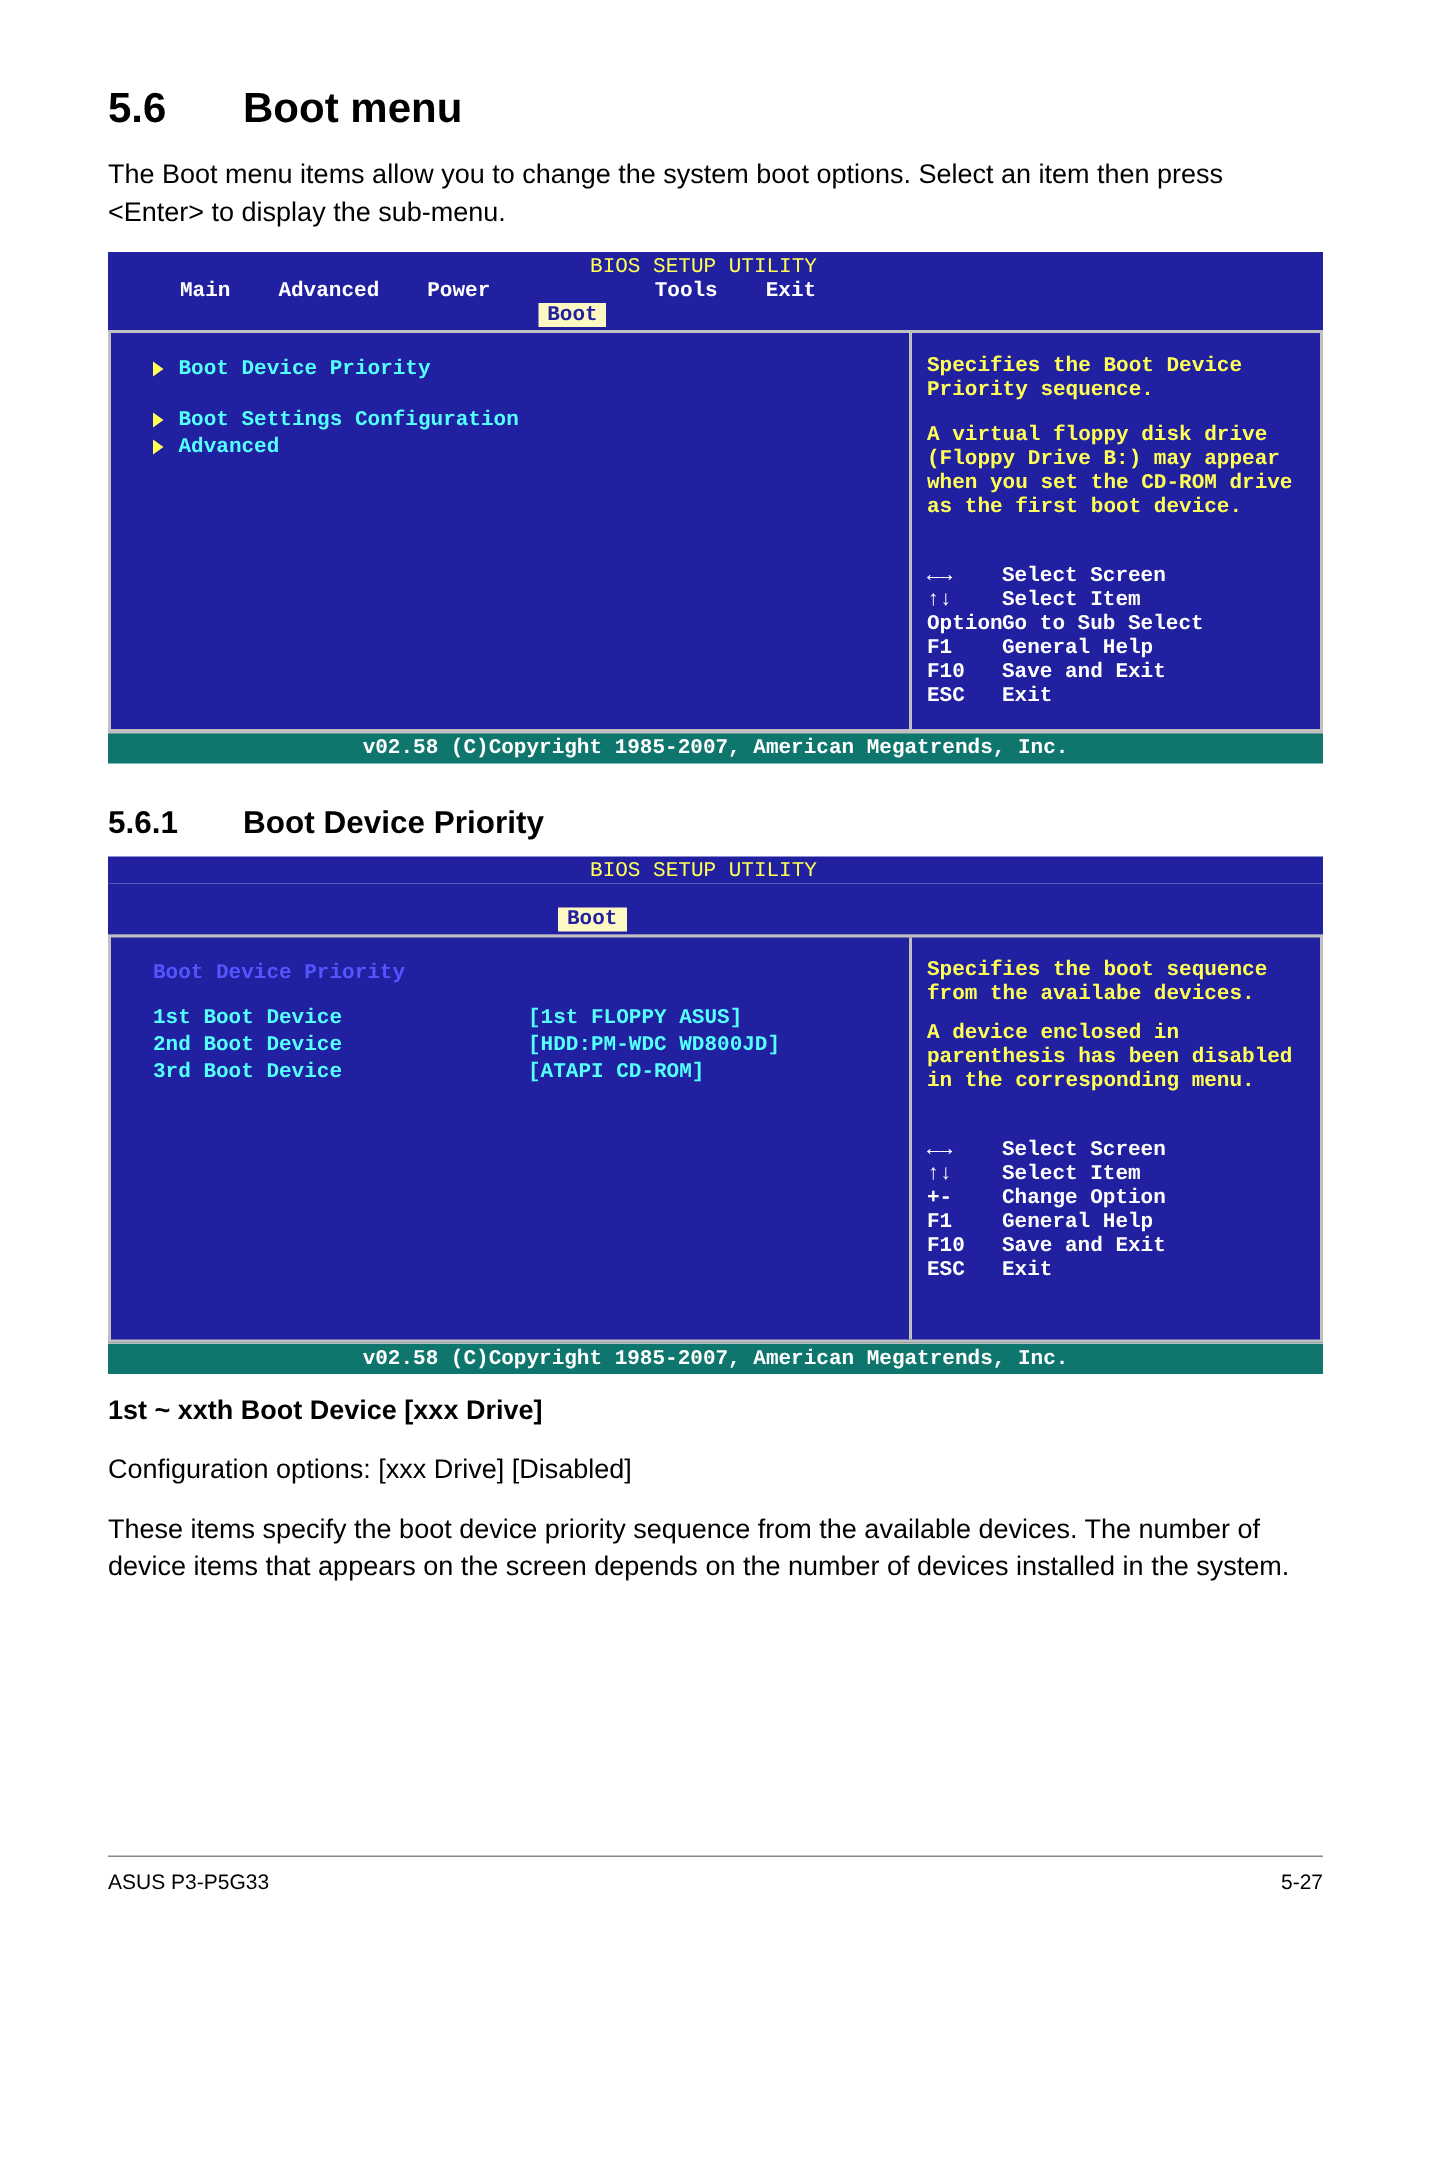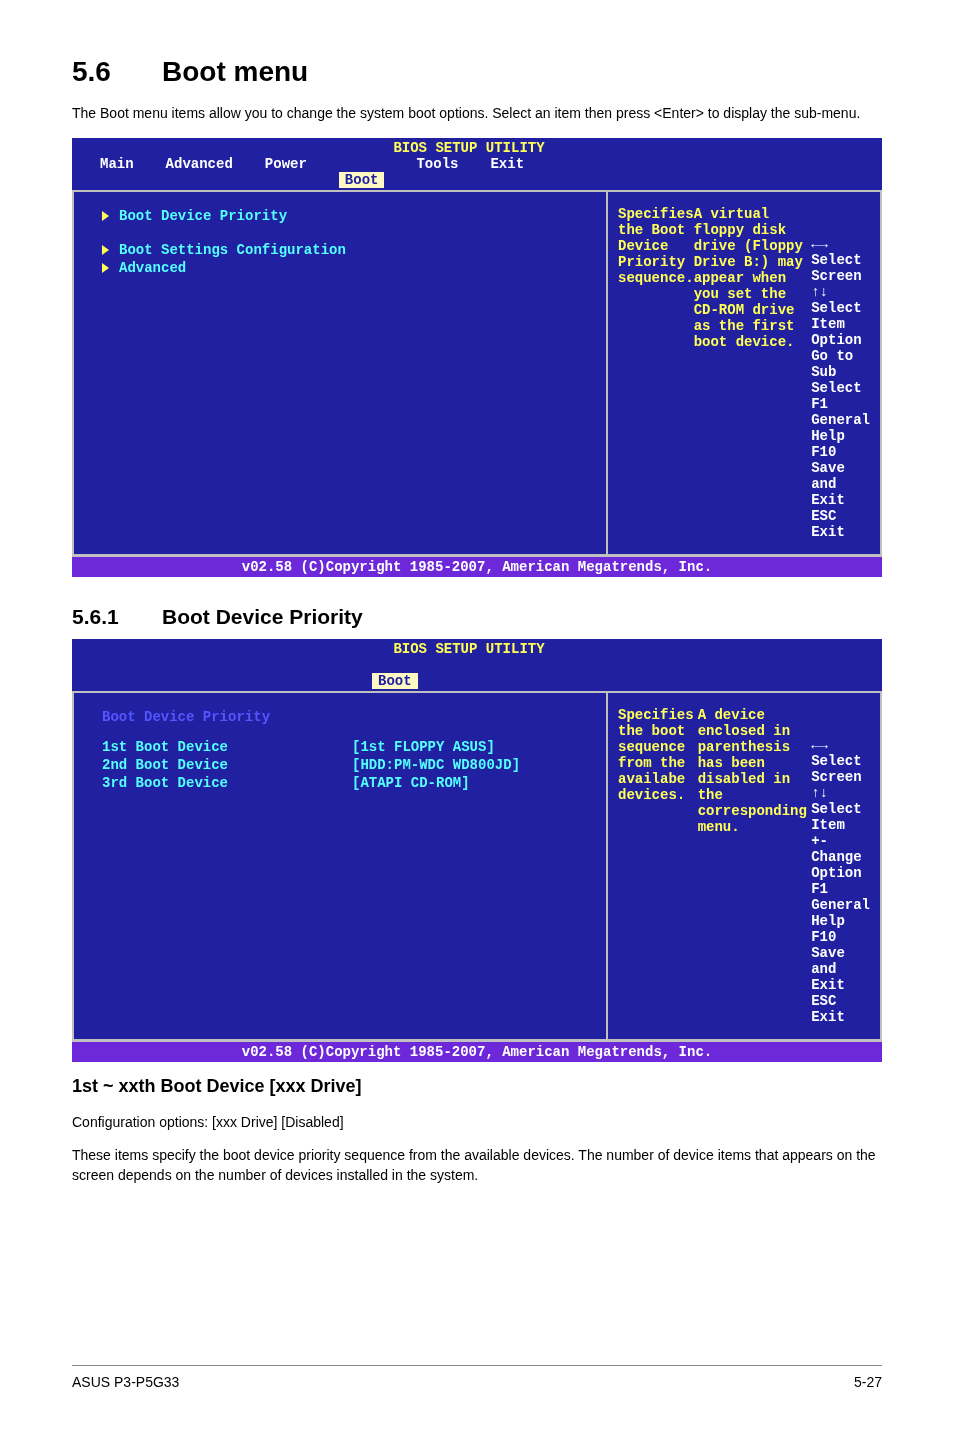--- a/index.html
+++ b/index.html
@@ -14,21 +14,21 @@
     padding: 56px 72px 20px 72px;
     box-sizing: border-box;
   }
   h1.section-h {
     font-size: 28px;
     font-weight: bold;
     margin: 0 0 16px 0;
   }
   .section-num { display:inline-block; width: 90px; }
   p.body-text {
-    font-size: 14px;
+    font-size: 18px;
     line-height: 1.4;
     margin: 0 0 14px 0;
   }
   h2.subsection-h {
     font-size: 21px;
     font-weight: bold;
     margin: 28px 0 10px 0;
   }
   .subsection-num { display:inline-block; width: 90px; }
   h3.para-h {
@@ -39,33 +39,33 @@
 
   
   .bios-wrap {
     margin: 0 0 10px 0;
     width: 810px;
   }
   .bios-titlebar {
     background: #2020a0;
     color: #ffff55;
     font-family: "Courier New", monospace;
-    font-weight: bold;
+    font-weight: normal;
     font-size: 14px;
     text-align: center;
     padding: 2px 16px 0 0;
   }
   .bios-menubar {
     background: #2020a0;
     color: #ffffff;
     font-family: "Courier New", monospace;
     font-weight: bold;
     font-size: 14px;
     display: flex;
-    padding: 0 0 2px 28px;
+    padding: 0 0 2px 48px;
   }
   .bios-menubar span {
     margin-right: 32px;
   }
   .bios-menubar span.active {
     background: #fef9c3;
     color: #2020a0;
     padding: 0 6px;
     margin-top: 16px;
   }
@@ -82,27 +82,28 @@
     padding: 14px 10px 14px 28px;
     color: #ffffff;
     min-height: 230px;
   }
   .bios-right {
     width: 252px;
     border-left: 2px solid #c0c0c0;
     padding: 14px 10px 14px 10px;
     color: #ffff55;
     display:flex;
+    flex-direction:column;
   }
   .bios-right .help-navkeys {
     margin-top: auto;
     color: #ffffff;
   }
   .bios-footer {
-    background: #6d28d9;
+    background: #0f766e;
     color: #ffffff;
     font-family: "Courier New", monospace;
     font-weight: bold;
     font-size: 14px;
     text-align: center;
     padding: 2px 0;
     border-top: 1px solid #c0c0c0;
   }
   .arrow-right {
     display: inline-block;

